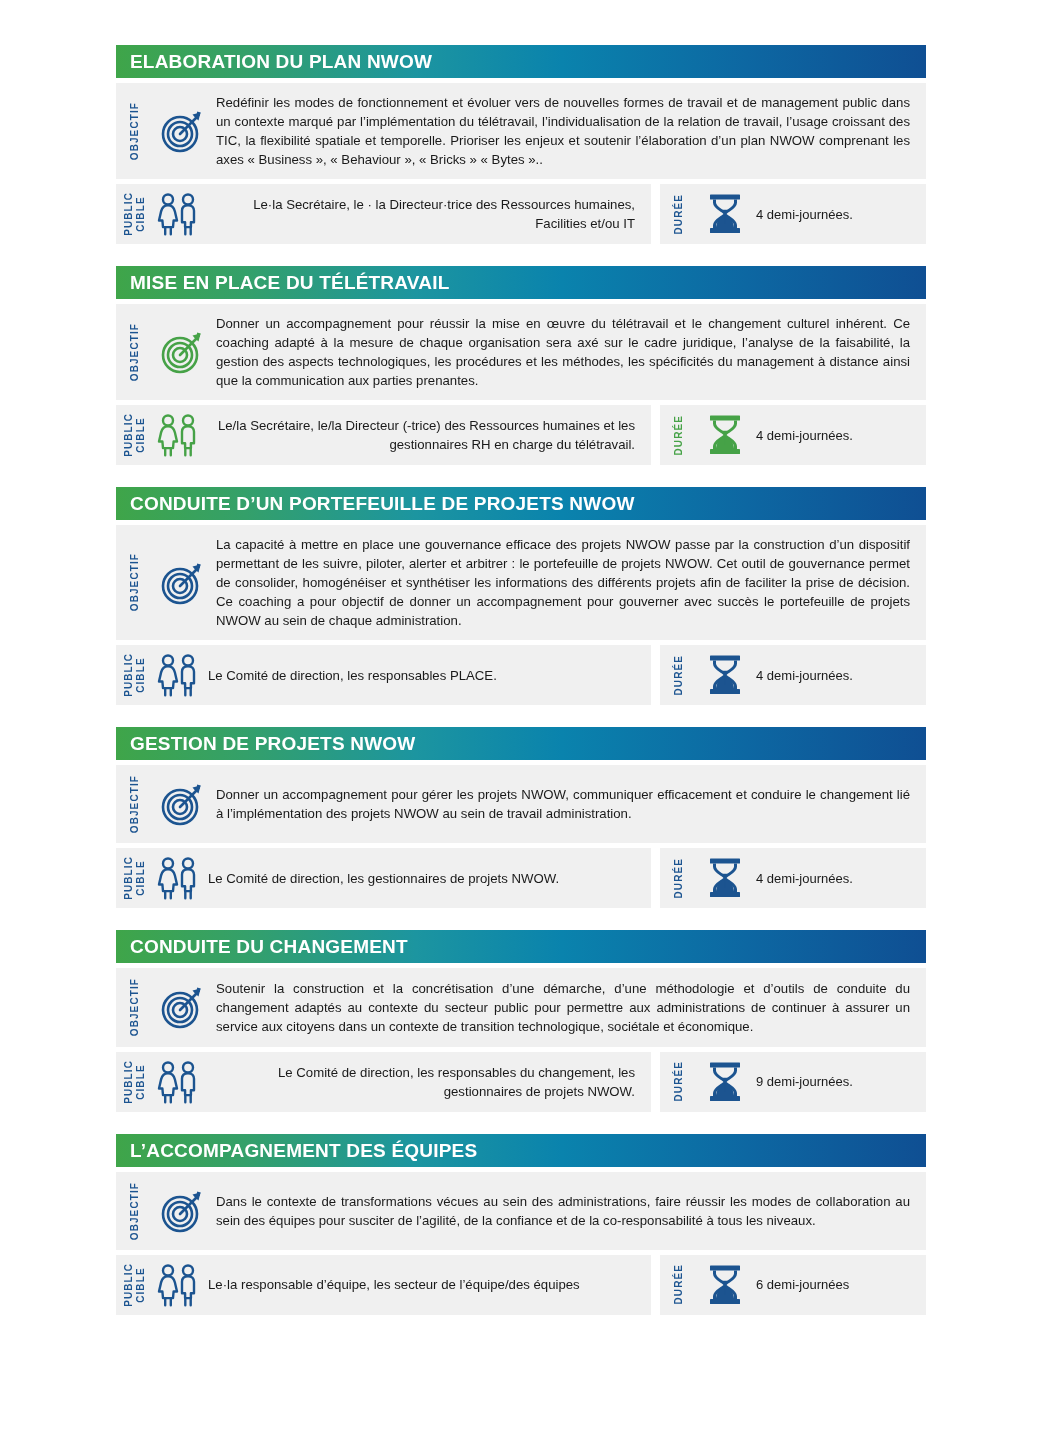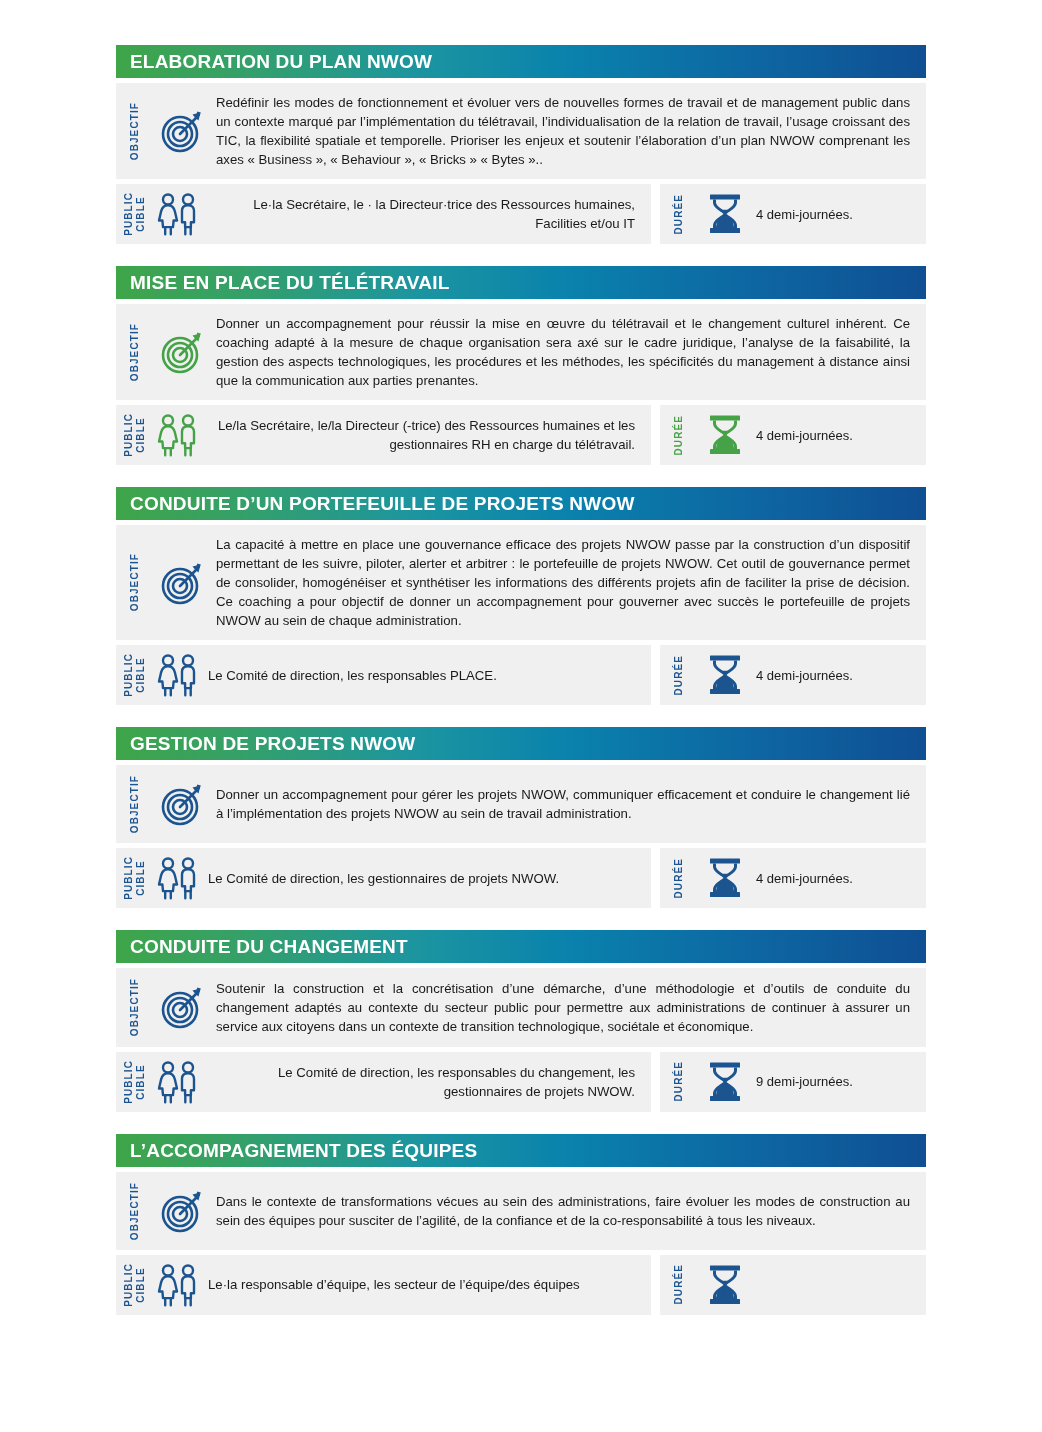--- a/index.html
+++ b/index.html
@@ -514,21 +514,21 @@
             <circle cx="21" cy="27" r="17"></circle>
             <circle cx="21" cy="27" r="12"></circle>
             <circle cx="21" cy="27" r="7"></circle>
           </g>
           <path class="ico-stroke" d="M21 27 L38 10" fill="none" stroke-width="2.6" stroke-linecap="round" stroke="#1c5490"></path>
           <path class="ico-fill" d="M33.5 7.5 L41.5 5.5 L39.5 13.5 L36 10.5 Z" fill="#1c5490"></path>
           <path class="ico-fill" d="M38.2 4.6 L41.6 5.4 L40.6 9.2 L37.6 7.6 Z" fill="#1c5490"></path>
         </svg>
       </div>
       <div class="text-cell">
-        <p>Dans le contexte de transformations vécues au sein des administrations, faire évoluer les modes de construction au sein des équipes pour susciter de l’agilité, de la confiance et de la co-responsabilité à tous les niveaux.</p>
+        <p>Dans le contexte de transformations vécues au sein des administrations, faire réussir les modes de collaboration au sein des équipes pour susciter de l’agilité, de la confiance et de la co-responsabilité à tous les niveaux.</p>
       </div>
     </div>
 
     <div class="lower">
 
       <div class="row target box-public">
         <div class="vlabel two-line">
           <span style="white-space: pre-line;">PUBLIC
 CIBLE</span>
         </div>
@@ -559,17 +559,20 @@
           <svg width="38" height="42" viewBox="0 0 38 42" aria-hidden="true">
             <rect class="ico-fill" x="4" y="1.5" width="30" height="5" rx="0.6" fill="#1c5490"></rect>
             <rect class="ico-fill" x="4" y="35" width="30" height="5" rx="0.6" fill="#1c5490"></rect>
             <path class="ico-stroke" fill="none" stroke-width="3" d="M8.5 6.5v3.2c0 5.3 10.5 9 10.5 11.2 0 2.2-10.5 5.9-10.5 11.2v2.9" stroke="#1c5490"></path>
             <path class="ico-stroke" fill="none" stroke-width="3" d="M29.5 6.5v3.2c0 5.3-10.5 9-10.5 11.2 0 2.2 10.5 5.9 10.5 11.2v2.9" stroke="#1c5490"></path>
             <path class="ico-fill" d="M19 22.8c-4.6 0-8.6 5.2-9.1 12.2h18.2c-0.5-7-4.5-12.2-9.1-12.2z" fill="#1c5490"></path>
             <path class="ico-fill" d="M19 19.6c1.9 0 4.2-1.6 5.6-2.9H13.4c1.4 1.3 3.7 2.9 5.6 2.9z" fill="#1c5490"></path>
             <line class="ico-stroke" x1="19" y1="22" x2="19" y2="31" stroke-width="0.9" opacity="0.55" stroke="#1c5490"></line>
           </svg>
         </div>
+        <div class="text-cell duree">
+          <p>6 demi-journées</p>
+        </div>
       </div>
 
     </div>
   </section>
 </div>
 
 </body></html>

